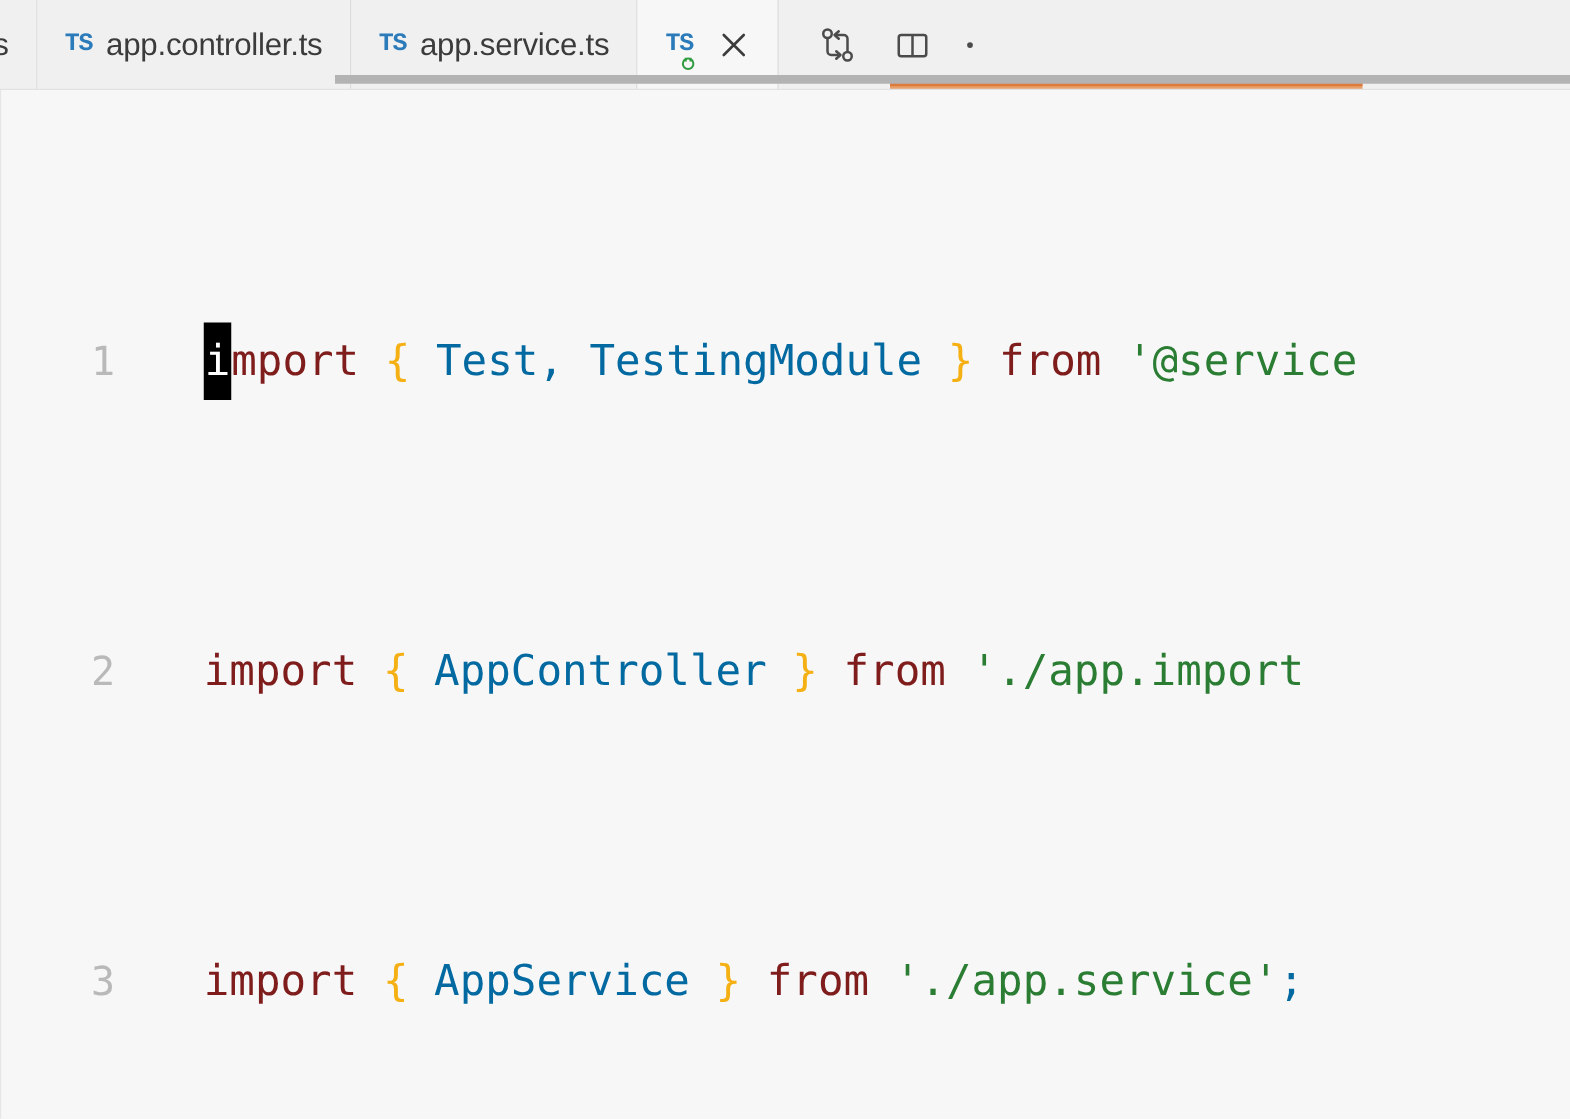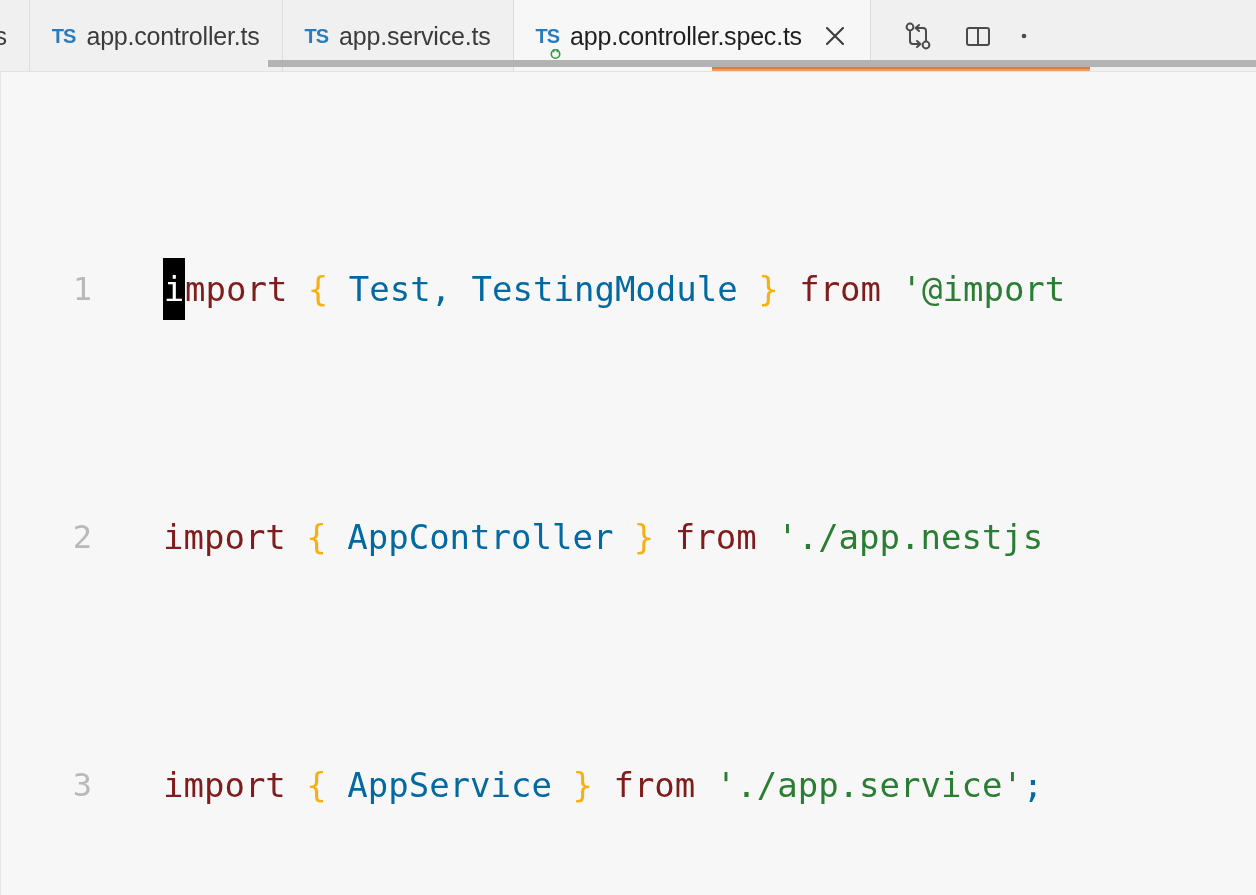--- a/index.html
+++ b/index.html
@@ -34,21 +34,21 @@
   .tab.active{
     background:#f7f7f7;
   }
   .tab-first{
     padding-left:0;
     padding-right:22px;
     margin-left:-38px;
   }
   .ts-badge{
     position:relative;
-    font-family:Liberation Sans, sans-serif;
+    font-family:Liberation Mono, monospace;
     font-size:20px;
     font-weight:700;
     letter-spacing:-1px;
     color:#2b7bba;
     line-height:1;
     flex:0 0 auto;
     text-align:right;
   }
   .ts-badge.spec{ color:#2b7bba; }
   .spec-dot{
@@ -197,21 +197,20 @@
   <div class="tab">
     <span class="ts-badge">TS</span>
     <span class="tab-label">app.service.ts</span>
   </div>
 
   <div class="tab active">
     <span class="ts-badge spec">TS<span class="spec-dot"><svg width="11" height="11" viewBox="0 0 11 11">
             <circle cx="5.5" cy="6" r="4.2" fill="none" stroke="#2e9b3f" stroke-width="1.6"></circle>
             <path d="M3.6 1.2 L3.6 4.2 M7.4 1.2 L7.4 4.2" stroke="#2e9b3f" stroke-width="1.6" fill="none"></path>
           </svg></span></span>
-    <span class="tab-label">app.controller.spec.ts</span>
     <span class="tab-close">
       <svg width="24" height="24" viewBox="0 0 24 24">
           <path d="M4 4 L20 20 M20 4 L4 20" stroke="#3c3c3c" stroke-width="2.1" fill="none" stroke-linecap="round"></path>
         </svg>
     </span>
   </div>
 
   <div class="tab-actions">
     <span class="act-icon">
       <svg width="32" height="32" viewBox="0 0 32 32">
@@ -242,26 +241,26 @@
     <div class="tab-scrollbar"></div>
   </div>
   <div class="tabbar-bottomline"></div>
 </div>
 
 <div class="editor">
   <div class="code">
 
     <div class="line">
       <span class="ln">1</span>
-      <span class="src"><span class="cursor">i</span><span class="kw">mport</span><span class="plain"> </span><span class="brace">{</span><span class="plain"> Test, TestingModule </span><span class="brace">}</span><span class="plain"> </span><span class="kw">from</span><span class="plain"> </span><span class="str">'@import</span></span>
+      <span class="src"><span class="cursor">i</span><span class="kw">mport</span><span class="plain"> </span><span class="brace">{</span><span class="plain"> Test, TestingModule </span><span class="brace">}</span><span class="plain"> </span><span class="kw">from</span><span class="plain"> </span><span class="str">'@service</span></span>
     </div>
 
     <div class="line">
       <span class="ln">2</span>
-      <span class="src"><span class="kw">import</span><span class="plain"> </span><span class="brace">{</span><span class="plain"> AppController </span><span class="brace">}</span><span class="plain"> </span><span class="kw">from</span><span class="plain"> </span><span class="str">'./app.nestjs</span></span>
+      <span class="src"><span class="kw">import</span><span class="plain"> </span><span class="brace">{</span><span class="plain"> AppController </span><span class="brace">}</span><span class="plain"> </span><span class="kw">from</span><span class="plain"> </span><span class="str">'./app.import</span></span>
     </div>
 
     <div class="line">
       <span class="ln">3</span>
       <span class="src"><span class="kw">import</span><span class="plain"> </span><span class="brace">{</span><span class="plain"> AppService </span><span class="brace">}</span><span class="plain"> </span><span class="kw">from</span><span class="plain"> </span><span class="str">'./app.service'</span><span class="plain">;</span></span>
     </div>
 
     
 
     

